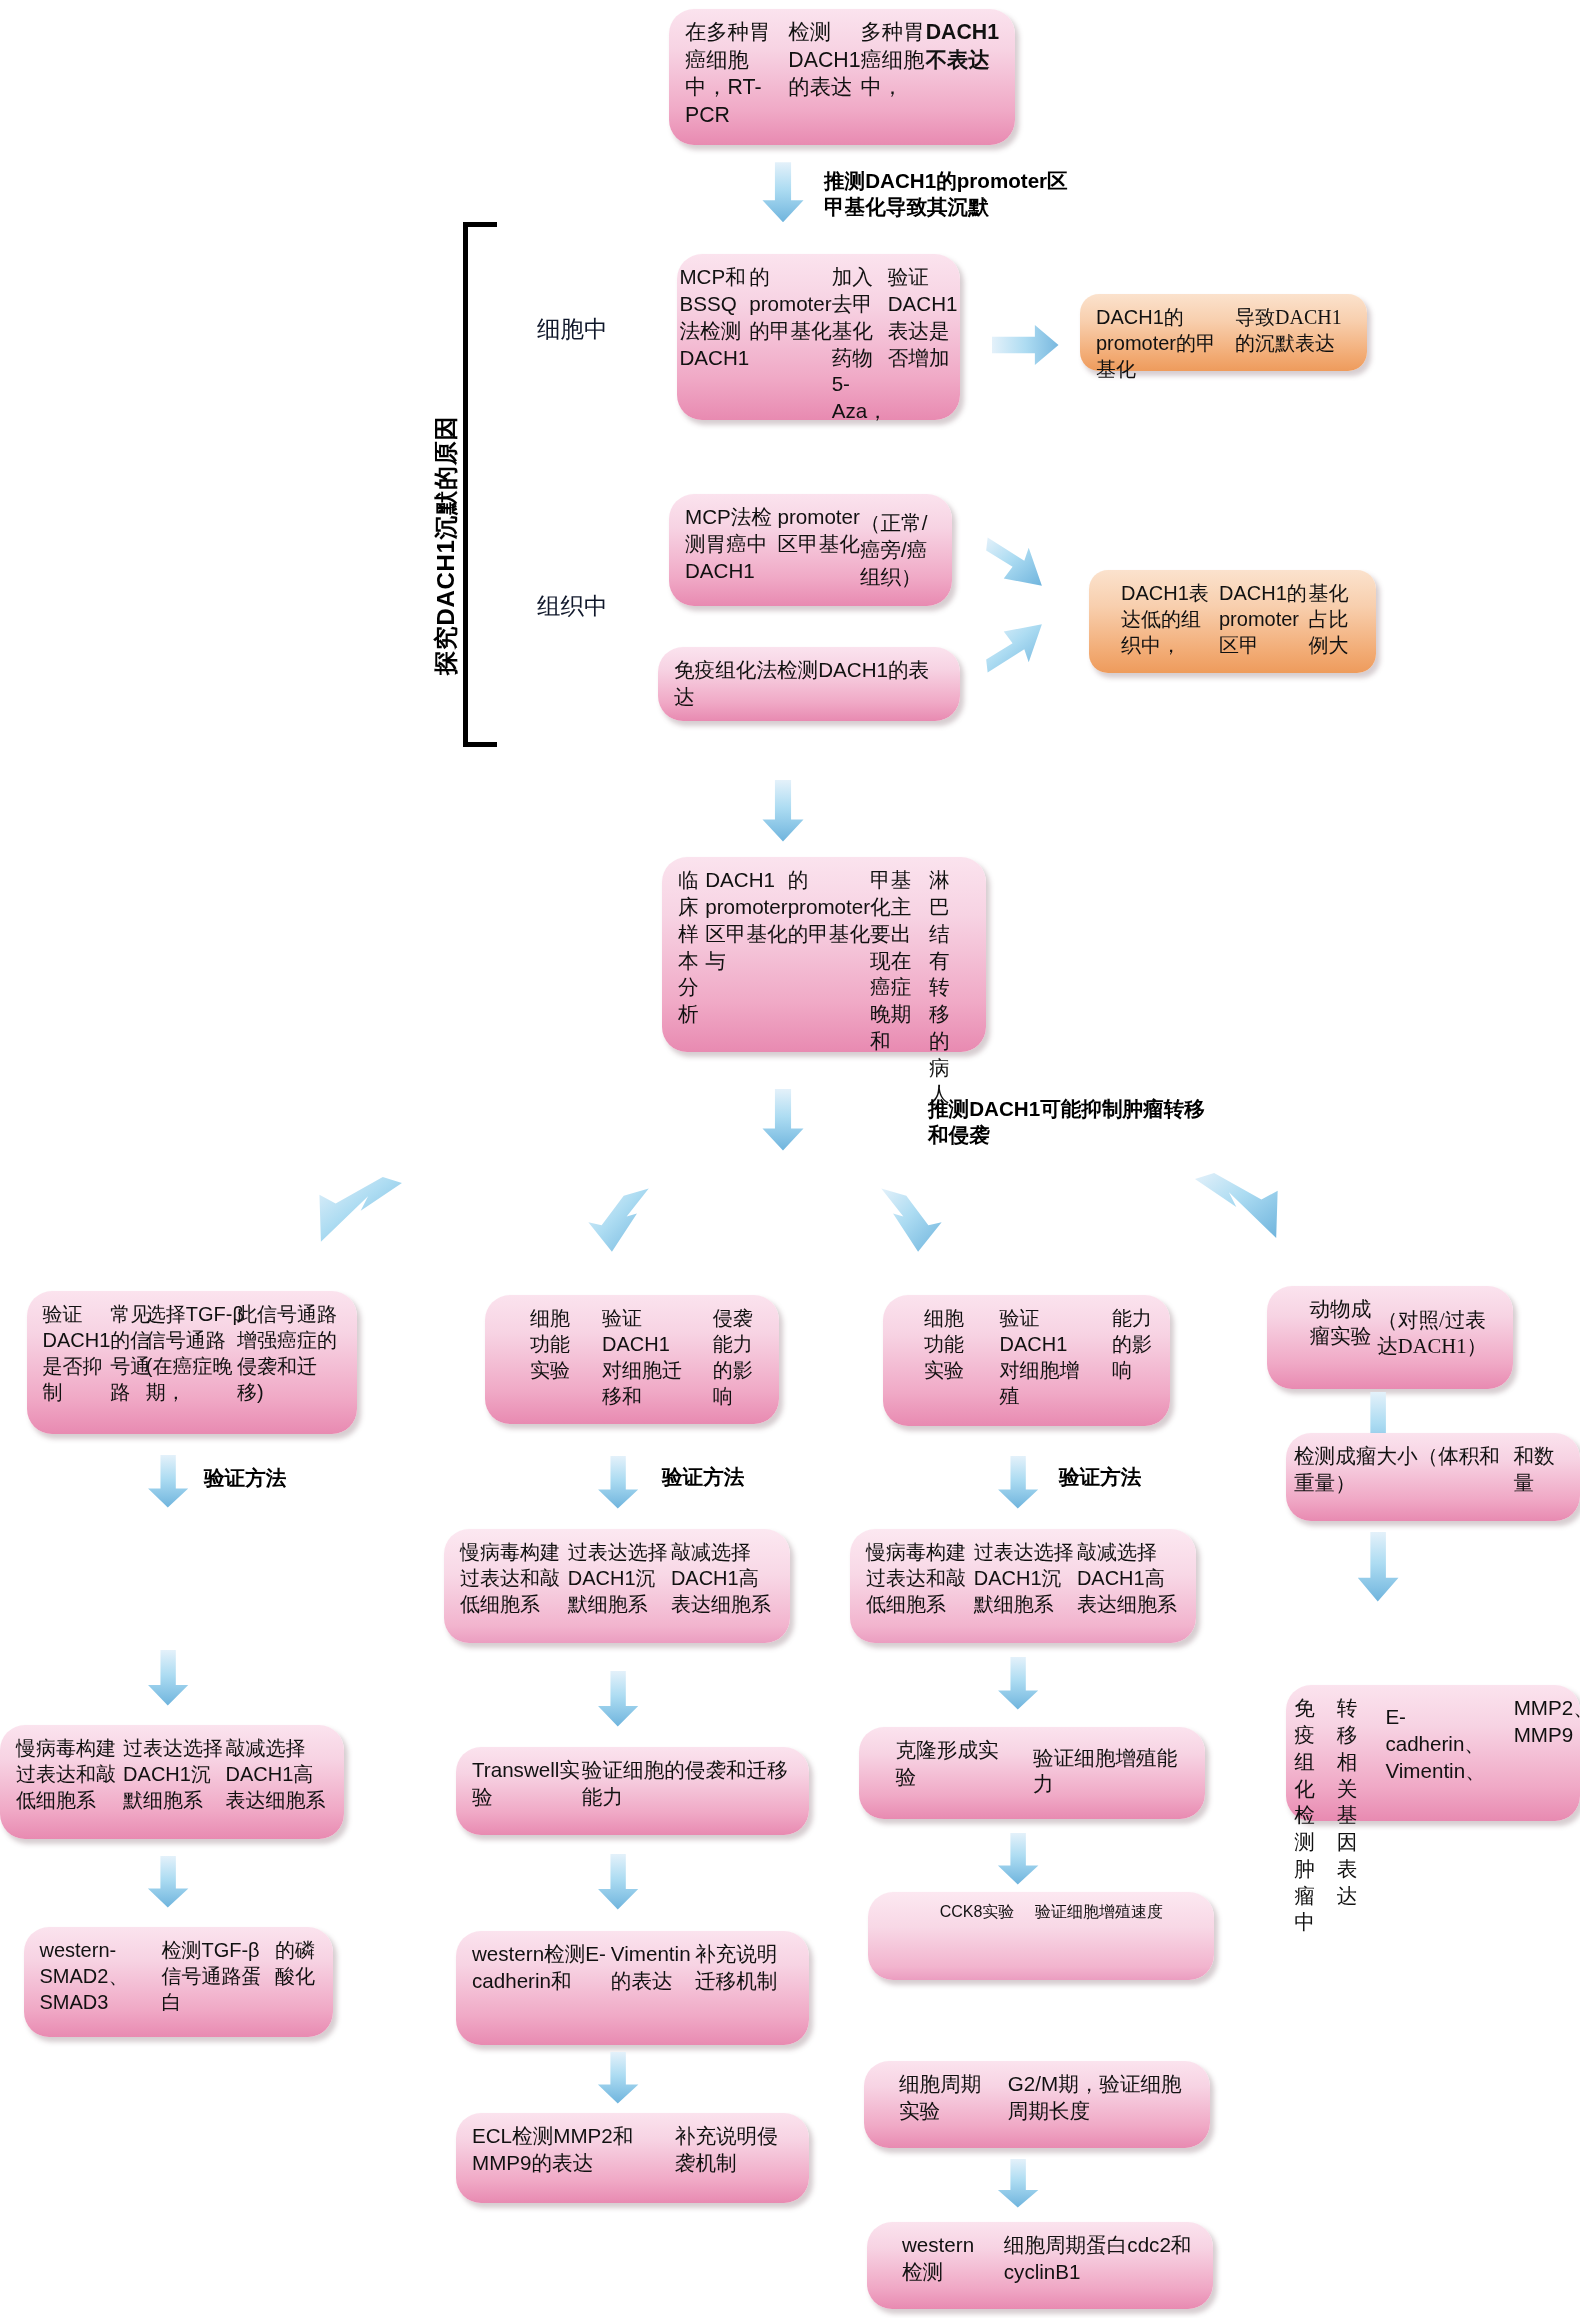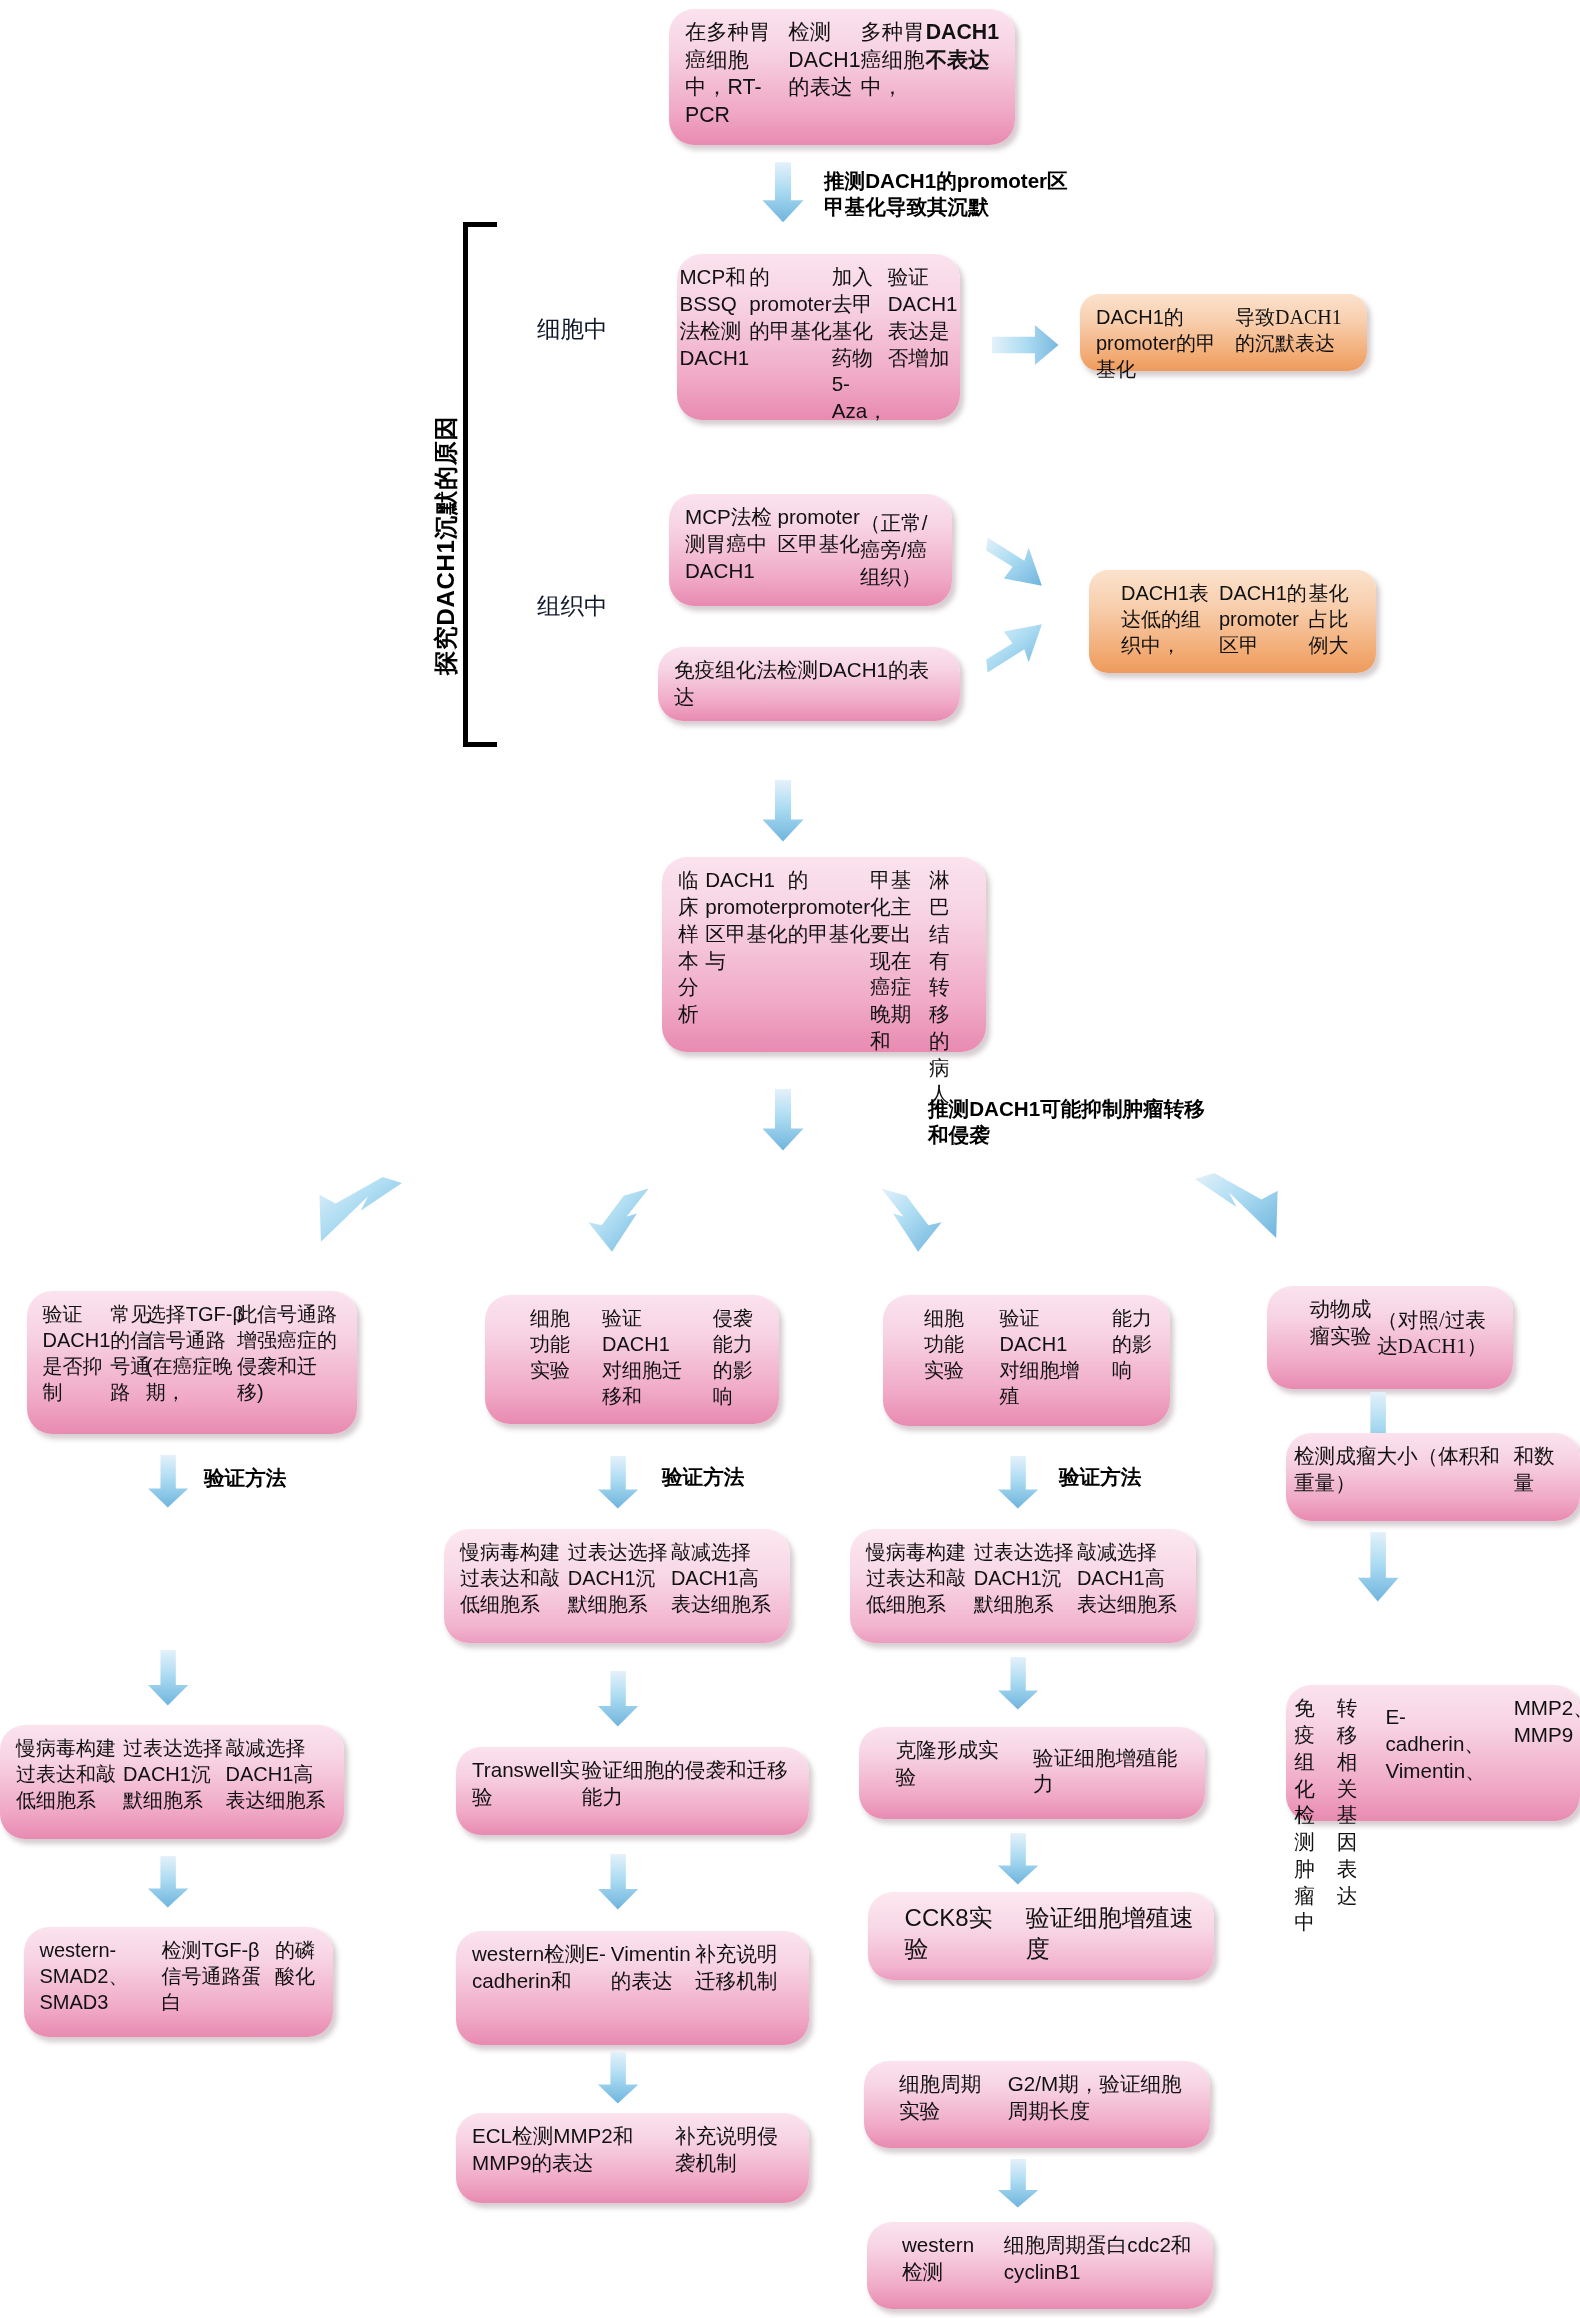--- a/index.html
+++ b/index.html
@@ -317,21 +317,21 @@
   <div class="box" style="left:859px;top:1727px;width:346px;height:92px;font-size:20.6px;">
     <p style="margin-left:20.6px">克隆形成实验</p>
     <p style="margin-left:20.6px;margin-top:7.4px">验证细胞增殖能力</p>
   </div>
   <div class="arrow" style="left:997px;top:1833px;">
     <svg width="43" height="53" viewBox="0 0 58 72">
         <path d="M18 0 H39 V44 H56 L28 70 L1 44 H18 Z" fill="url(#arrGrad)"></path>
       </svg>
   </div>
 
-  <div class="box pale" style="left:868px;top:1892px;width:346px;height:88px;font-size:24px;">
+  <div class="box pale" style="left:868px;top:1892px;width:346px;height:88px;font-size:16px;">
     <p style="margin-left:20.6px">CCK8实验</p>
     <p style="margin-left:20.6px">验证细胞增殖速度</p>
   </div>
 
   <div class="box" style="left:864px;top:2061px;width:346px;height:87px;font-size:20.6px;">
     <p style="margin-left:19px">细胞周期实验</p>
     <p style="margin-left:19px">G2/M期，验证细胞周期长度</p>
   </div>
   <div class="arrow" style="left:997px;top:2159px;">
     <svg width="43" height="50" viewBox="0 0 58 68">

